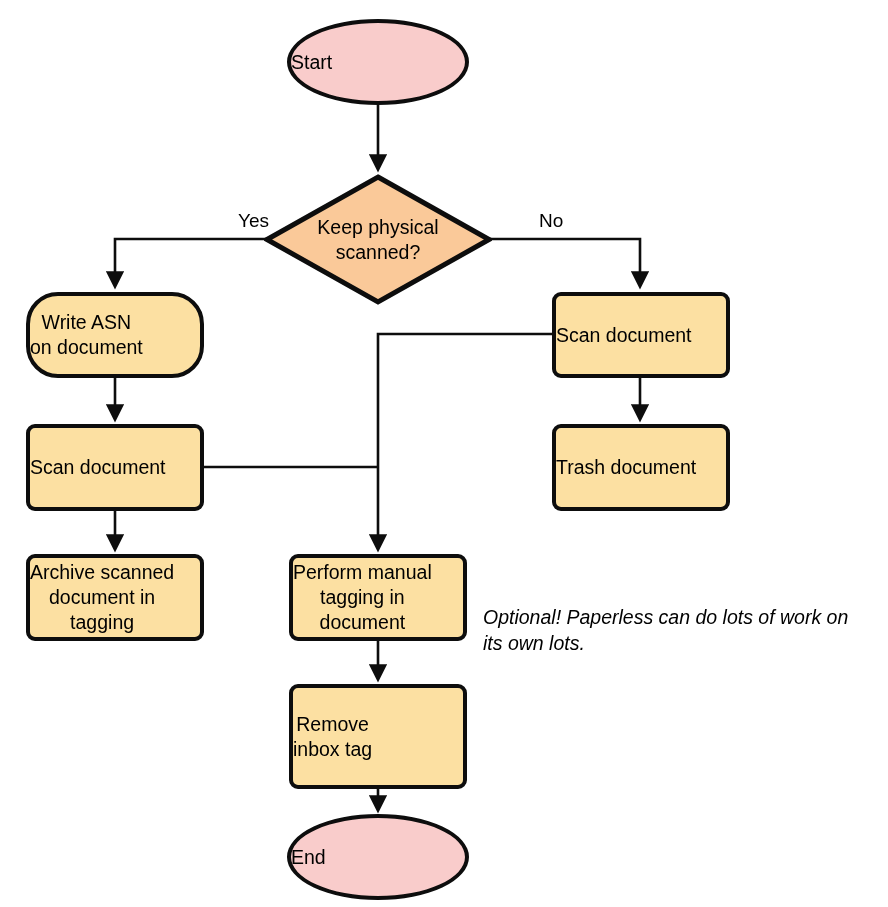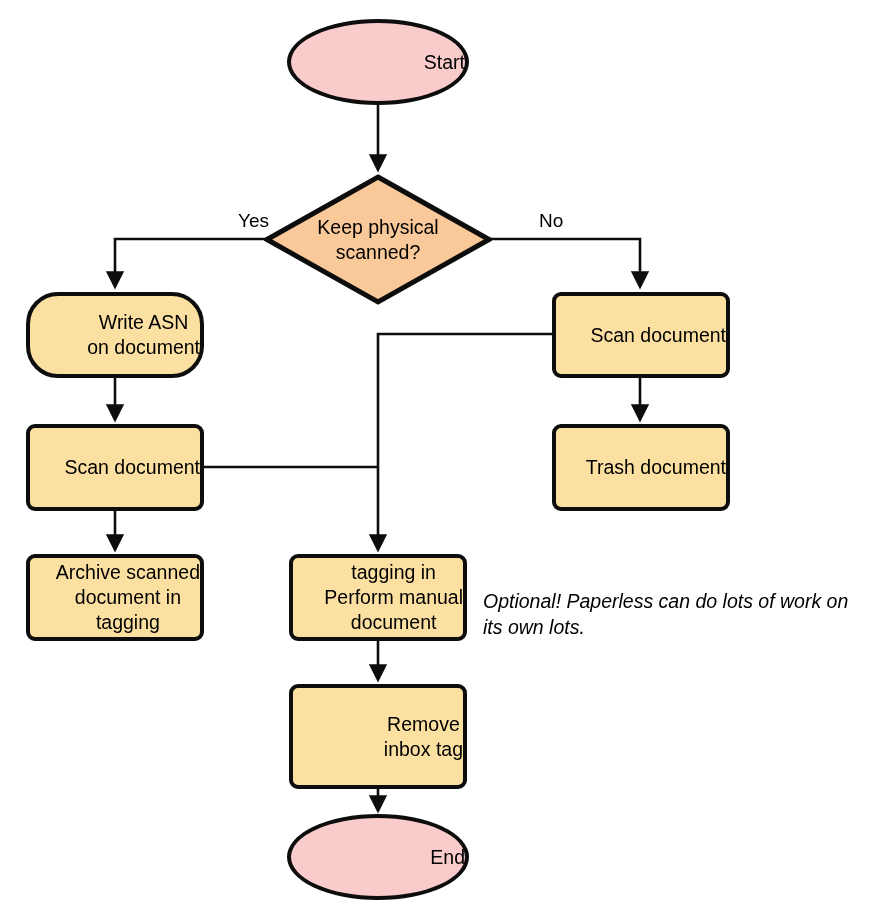--- a/index.html
+++ b/index.html
@@ -22,21 +22,21 @@
     left: 0;
     top: 0;
     width: 888px;
     height: 907px;
   }
   .node {
     position: absolute;
     box-sizing: border-box;
     display: flex;
     align-items: center;
-    justify-content: flex-end;
+    justify-content: flex-start;
     text-align: center;
     color: #000000;
     z-index: 3;
   }
   .proc {
     background: #fce0a2;
     border: 4px solid #0d0d0d;
     border-radius: 9px;
     font-size: 19.5px;
     line-height: 25px;
@@ -79,20 +79,21 @@
     z-index: 4;
     margin-left: 29px;
   }
   .note {
     position: absolute;
     font-style: italic;
     font-size: 19.5px;
     line-height: 26px;
     color: #000000;
     z-index: 4;
+    margin-top: 16px;
   }
   .nline { display: block; }
 </style>
 </head>
 <body>
 
 <div id="canvas">
 
   <svg id="wires" viewBox="0 0 888 907" xmlns="http://www.w3.org/2000/svg">
     <defs>
@@ -156,22 +157,22 @@
   <div class="node proc" style="left:552px; top:292px; width:178px; height:86px;">
     <span>Scan document</span>
   </div>
 
   <div class="node proc" style="left:552px; top:424px; width:178px; height:87px;">
     <span>Trash document</span>
   </div>
 
   <div class="node proc" style="left:289px; top:554px; width:178px; height:87px;">
     <div>
+      <span class="nline">Perform manual</span>
       <span class="nline">tagging in</span>
-      <span class="nline">Perform manual</span>
       <span class="nline">document</span>
     </div>
   </div>
 
   <div class="node proc" style="left:289px; top:684px; width:178px; height:105px;">
     <div>
       <span class="nline">Remove</span>
       <span class="nline">inbox tag</span>
     </div>
   </div>

